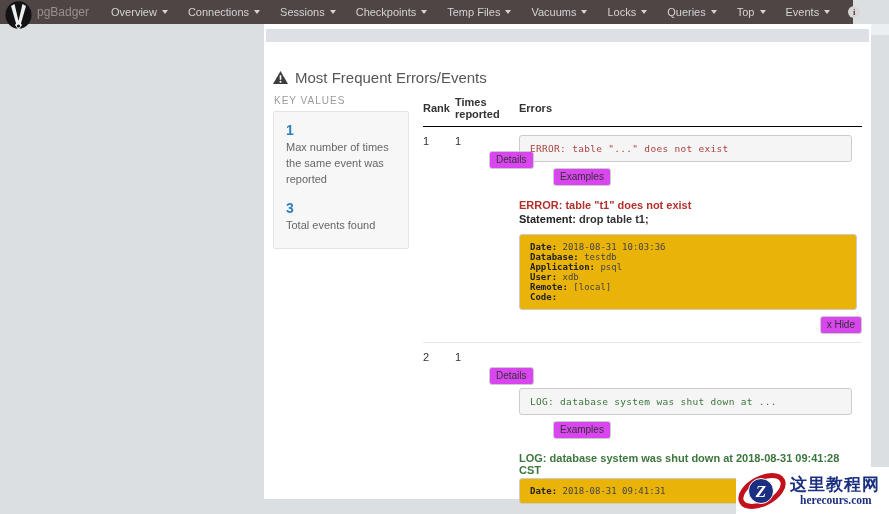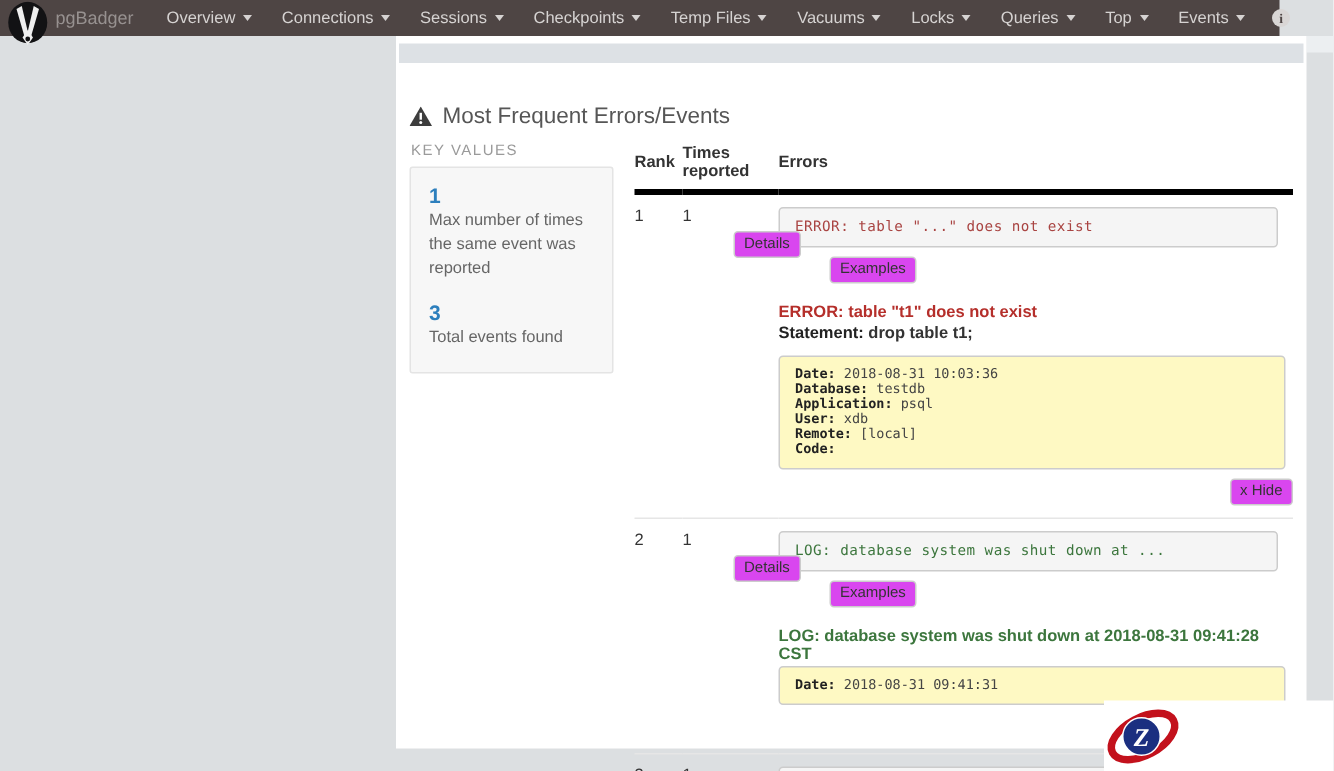--- a/index.html
+++ b/index.html
@@ -55,51 +55,51 @@
   .kv-box { background:#f7f7f7; border:1px solid #e4e4e4; border-radius:2px; padding:10px 12px 14px; }
   .kv-value { color:#2d7fbd; font-size:14px; font-weight:bold; margin-bottom:2px; }
   .kv-desc { color:#666; font-size:11px; line-height:1.45; margin-bottom:12px; }
   .kv-item:last-child .kv-desc { margin-bottom:0; }
 
   
   .table-col { flex:1; margin-left:14px; }
   table.etable { width:100%; border-collapse:collapse; table-layout:fixed; }
   .etable th {
     text-align:left; font-size:11px; color:#333; padding:3px 0 6px;
-    border-bottom:4px solid #000000; font-weight:bold;
+    border-bottom:1px solid #000000; font-weight:bold;
   }
   .etable col.c-rank { width:32px; } .etable col.c-times { width:64px; }
   .etable td { vertical-align:top; padding-top:8px; font-size:11px; }
   .etable tbody tr + tr td { border-top:1px solid #e6e6e6; }
 
   .btn {
     display:inline-block; background:#d946ef; border:1px solid #ccc; border-radius:3px;
     color:#333; font-size:10px; font-family:"Liberation Sans",sans-serif;
     padding:1px 6px 2px; cursor:pointer; line-height:1.3;margin-left:34px;
   }
   .times-val { margin-bottom:4px; }
 
   .code-well {
     background:#f5f5f5; border:1px solid #ccc; border-radius:3px;
     padding:7px 10px; margin:0 10px 6px 0;
     font-family:"DejaVu Sans Mono", monospace; font-size:9.5px; letter-spacing:.3px;
   }
   .err-red { color:#a94442; }
-  .log-green { color:#3c763d; }
+  .log-green { color:#3c763d;margin-top:37px; }
 
   .examples-btn { margin-bottom:4px; }
 
   .ex-title { font-weight:bold; font-size:11px; margin:9px 0 2px; }
   .ex-title.red { color:#b52f2b; }
   .ex-title.green { color:#3c763d; }
   .stmt { font-size:11px; color:#333; margin:0 0 9px;font-weight:bold; }
   .stmt b { color:#222; }
 
   .pre-details {
-    background:#fef9c3; border:1px solid #ccc; border-radius:3px;
+    background:#eab308; border:1px solid #ccc; border-radius:3px;
     padding:7px 10px; margin:0 5px 6px 0;
     font-family:"DejaVu Sans Mono", monospace; font-size:9px; color:#444;
     line-height:10px;
   }
   .pre-details b { color:#222; }
 
   .hide-row { text-align:right; margin:6px 0 8px 0; }
 
   
   .watermark {
@@ -273,13 +273,17 @@
     </div>
   </div>
 </div>
 
 <div class="watermark">
   <svg width="52" height="47" viewBox="0 0 52 47">
     <ellipse cx="26" cy="24" rx="23" ry="12.5" fill="none" stroke="#c3111c" stroke-width="5" transform="rotate(-28 26 24)"></ellipse>
     <circle cx="25" cy="24" r="12.5" fill="#1b2f80" stroke="#fff" stroke-width="1"></circle>
     <text x="25" y="30" text-anchor="middle" font-family="Liberation Serif, serif" font-style="italic" font-weight="bold" font-size="17" fill="#fff">Z</text>
   </svg>
+  <div class="wm-text">
+    <div class="wm-cn">这里教程网</div>
+    <div class="wm-url">herecours.com</div>
+  </div>
 </div>
 
 </body></html>

